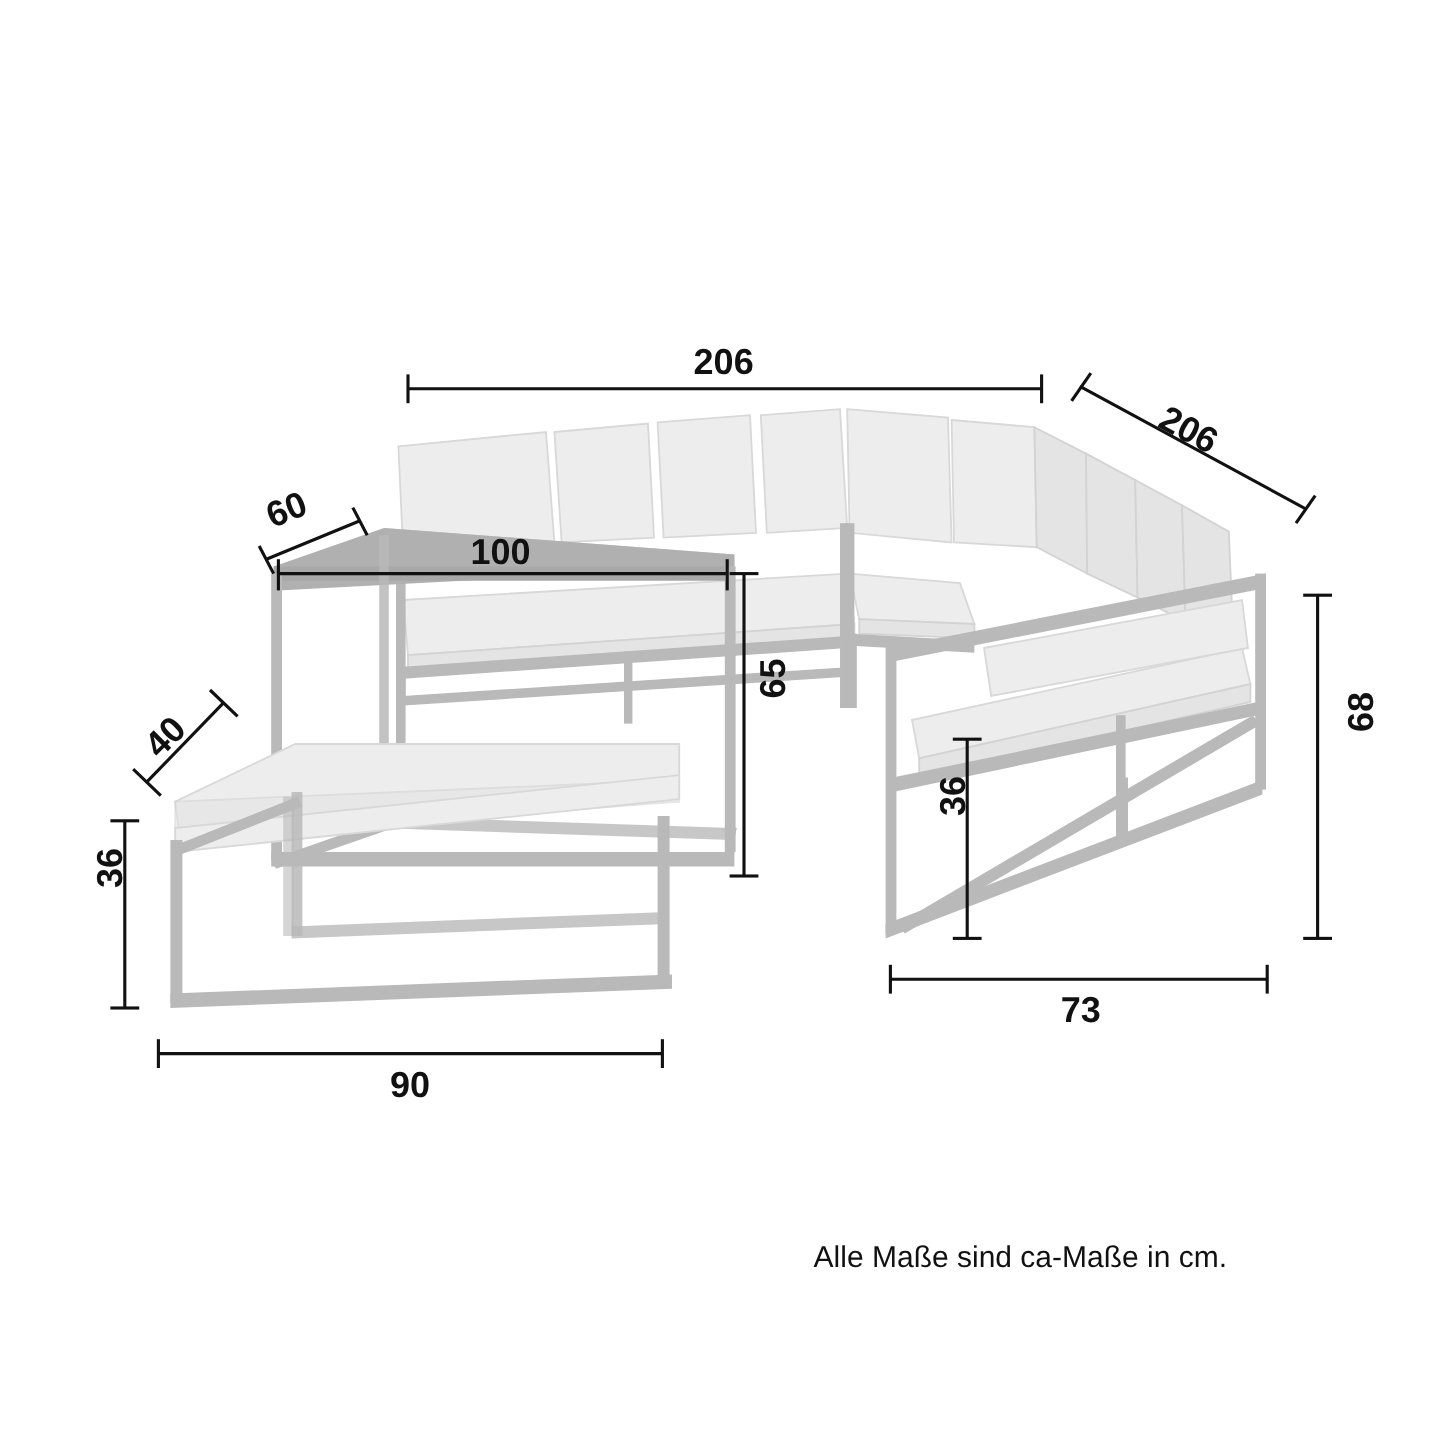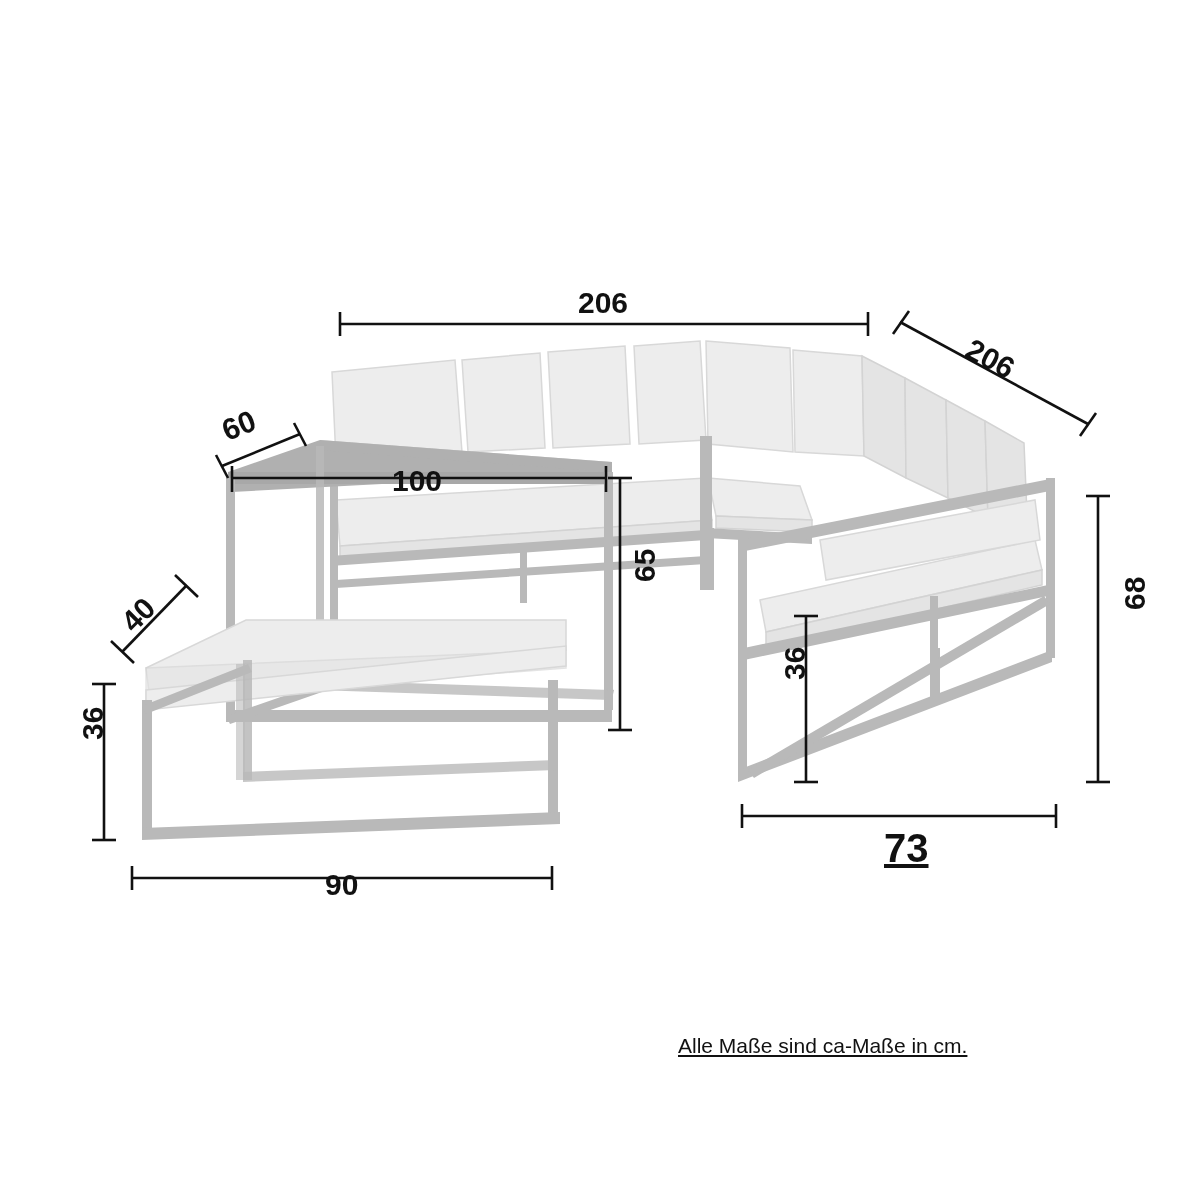--- a/index.html
+++ b/index.html
@@ -170,31 +170,31 @@
       <line x1="1056" y1="804" x2="1056" y2="828"></line>
     </g>
   </svg>
 
   <div class="dimlabel" style="left:578px;top:288px;font-size:30px;">206</div>
 
   <div class="dimlabel" style="left:975px;top:334px;font-size:30px;transform:rotate(28deg);transform-origin:left top;">206</div>
 
   <div class="dimlabel" style="left:218px;top:418px;font-size:30px;transform:rotate(-22deg);transform-origin:left top;">60</div>
 
-  <div class="dimlabel" style="left:392px;top:446px;font-size:30px;margin-top:20px;">100</div>
+  <div class="dimlabel" style="left:392px;top:446px;font-size:30px;">100</div>
 
   <div class="dimlabel" style="left:630px;top:582px;font-size:30px;transform:rotate(-90deg);transform-origin:left top;">65</div>
 
   <div class="dimlabel" style="left:116px;top:616px;font-size:30px;transform:rotate(-45deg);transform-origin:left top;">40</div>
 
   <div class="dimlabel" style="left:78px;top:740px;font-size:30px;transform:rotate(-90deg);transform-origin:left top;">36</div>
 
-  <div class="dimlabel" style="left:325px;top:870px;font-size:30px;">90</div>
+  <div class="dimlabel" style="left:325px;top:890px;font-size:30px;">90</div>
 
   <div class="dimlabel" style="left:780px;top:680px;font-size:30px;transform:rotate(-90deg);transform-origin:left top;">36</div>
 
   <div class="dimlabel" style="left:1120px;top:610px;font-size:30px;transform:rotate(-90deg);transform-origin:left top;">68</div>
 
-  <div class="dimlabel" style="left:884px;top:828px;font-size:40px;text-decoration:underline;">73</div>
-
-  <div class="footnote" style="left:678px;top:1034px;font-size:21px;text-decoration:underline;">Alle Maße sind ca-Maße in cm.</div>
+  <div class="dimlabel" style="left:884px;top:828px;font-size:30px;">73</div>
+
+  <div class="footnote" style="left:678px;top:1034px;font-size:25px;">Alle Maße sind ca-Maße in cm.</div>
 
 </div>
 
 </body></html>

